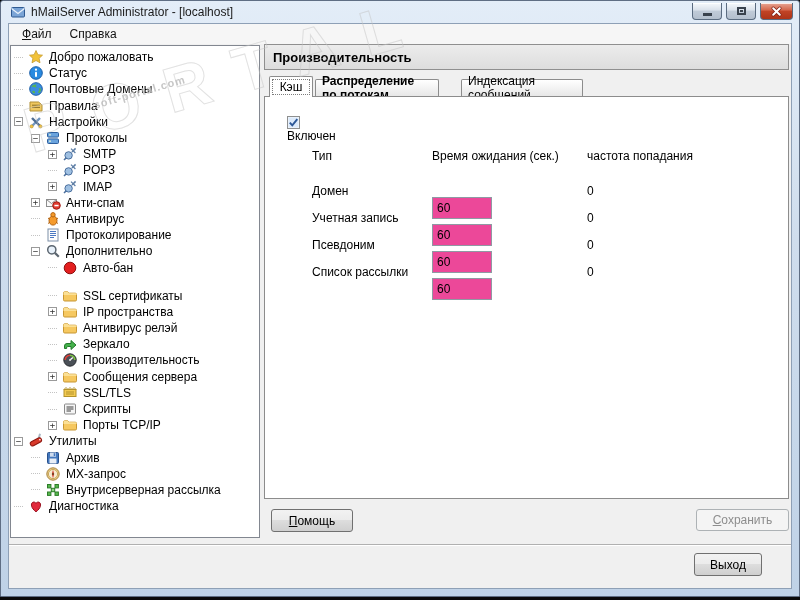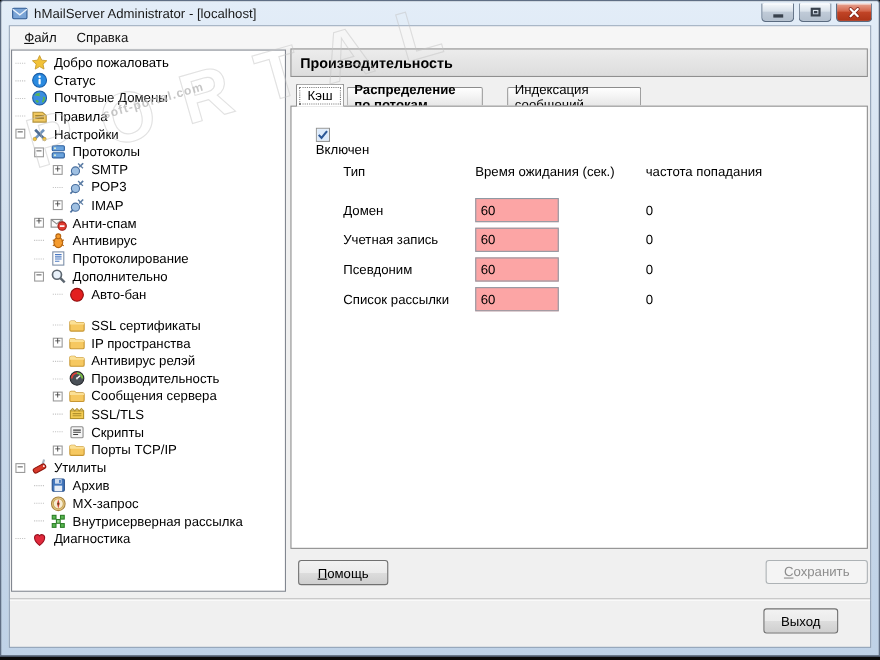--- a/index.html
+++ b/index.html
@@ -55,22 +55,22 @@
     display:flex; align-items:center; justify-content:center; padding:0 6px; z-index:1; }
   .tab.active { top:0; height:21px; background:#fff; z-index:3; }
   .tab.active .focus { position:absolute; inset:2px; border:1px dotted #7c7c7c; }
   .content-panel { position:absolute; left:255px; top:72px; width:525px; height:403px;
     background:#fff; border:1px solid #8c8c8c; z-index:2; }
 
   .check-row { position:absolute; left:22px; top:19px; display:flex; align-items:flex-start; cursor:default;flex-direction:column; }
   .checkbox { width:13px; height:13px; margin-right:6px; display:inline-flex; }
   .col-head { position:absolute; top:52px; color:#000; }
   .crow-label { position:absolute; height:22px; line-height:22px; }
-  .crow-input { position:absolute; width:76px; height:22px; border:1px solid #8f99a3;
-    padding:0 0 0 4px; font:12px "Liberation Sans", sans-serif; background:#fca5a5; }
+  .crow-input { position:absolute; width:60px; height:22px; border:1px solid #8f99a3;
+    padding:0 0 0 4px; font:12px "Liberation Sans", sans-serif; background:#ec4899;margin-top:17px; }
   .crow-hit { position:absolute; height:22px; line-height:22px; }
 
   
   .btn { position:absolute; height:23px; border:1px solid #707070; border-radius:3px;
     background:linear-gradient(180deg,#f2f2f2 0%,#ebebeb 50%,#dddddd 50%,#cfcfcf 100%);
     font:12px "Liberation Sans", sans-serif; color:#000; text-align:center; }
   .btn.disabled { border-color:#adb2b5; background:#f4f4f4; color:#8d8d8d; }
   .btn-help { left:262px; top:485px; width:82px; }
   .btn-save { left:687px; top:485px; width:93px; height:22px; }
   .btn-exit { left:685px; top:529px; width:68px; }
@@ -305,20 +305,29 @@
         </div>
         <div class="trow" style="padding-left: 37px;">
           <span class="stub"></span>
           <span class="ticon">
             <svg viewBox="0 0 16 16">
               <path d="M1.5 5 Q1.5 3.8 2.7 3.8 L5.8 3.8 L7.2 5.2 L13.2 5.2 Q14.5 5.2 14.5 6.4 L14.5 11.8 Q14.5 13 13.3 13 L2.7 13 Q1.5 13 1.5 11.8 Z" fill="#f6c860" stroke="#c79632"></path>
               <path d="M1.5 7 L14.5 7 L14.5 6.4 Q14.5 5.2 13.2 5.2 L7.2 5.2 L5.8 3.8 L2.7 3.8 Q1.5 3.8 1.5 5 Z" fill="#fbe095"></path>
             </svg>
           </span>
           <span class="tlabel">Антивирус релэй</span>
+        </div>
+        <div class="trow" style="padding-left: 37px;">
+          <span class="stub"></span>
+          <span class="ticon">
+            <svg viewBox="0 0 16 16">
+              <path d="M2.5 12.5 L2.5 10 Q2.5 7.5 5 7.5 L9 7.5 L9 4.5 L14 9 L9 13.5 L9 10.5 L5.5 10.5 Q4.6 10.5 4.6 12.5 Z" fill="#45b14b" stroke="#237a2c"></path>
+            </svg>
+          </span>
+          <span class="tlabel">Зеркало</span>
         </div>
         <div class="trow" style="padding-left: 37px;">
           <span class="stub"></span>
           <span class="ticon">
             <svg viewBox="0 0 16 16">
               <circle cx="8" cy="8" r="6.2" fill="#4a5057" stroke="#26292d"></circle>
               <path d="M3.2 8 A4.8 4.8 0 0 1 8 3.2" fill="none" stroke="#e04038" stroke-width="1.6"></path>
               <path d="M8 3.2 A4.8 4.8 0 0 1 12.8 8" fill="none" stroke="#7ac143" stroke-width="1.6"></path>
               <line x1="8" y1="8" x2="10.8" y2="5.6" stroke="#fff" stroke-width="1.3"></line>
               <circle cx="8" cy="8" r="1" fill="#ddd"></circle>

